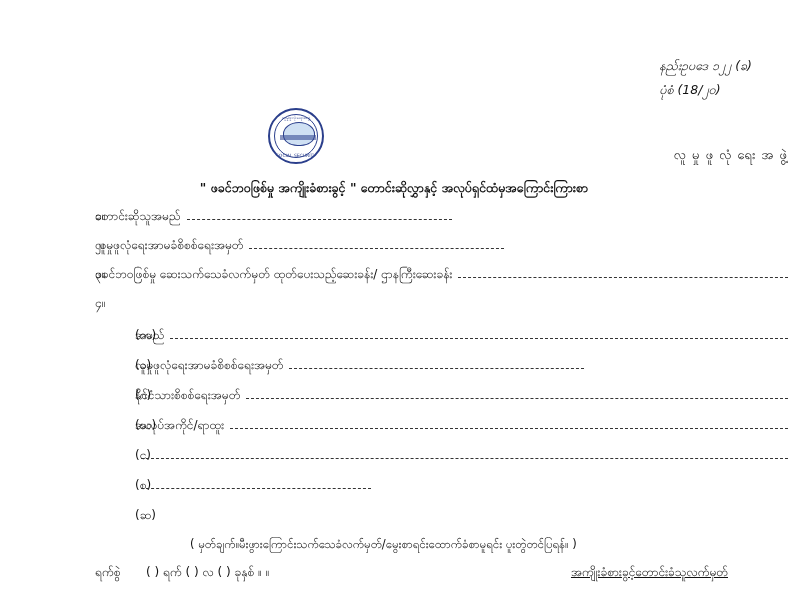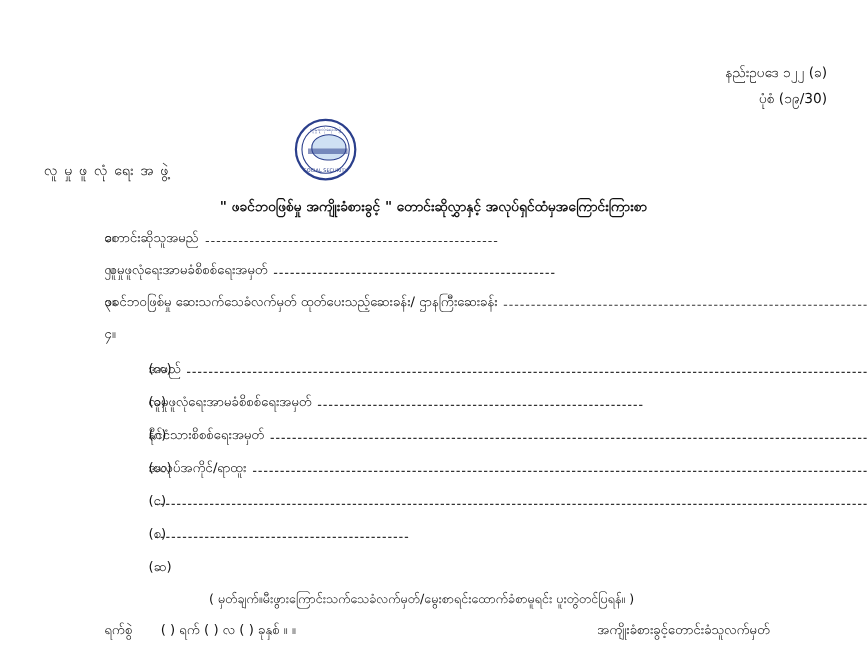--- a/index.html
+++ b/index.html
@@ -19,23 +19,23 @@
     position: relative;
     width: 788px;
     height: 604px;
     box-sizing: border-box;
   }
   
   .top-right {
     position: absolute;
     right: 36px;
     top: 54px;
-    text-align: right;
     font-size: 12.5px;
     line-height: 1.9;
+    font-style: italic;
   }
   .top-right div { white-space: nowrap; }
 
   
   .seal {
     position: absolute;
     left: 268px;
     top: 108px;
     width: 56px;
     height: 56px;
@@ -79,21 +79,21 @@
     left: 0; right: 0; bottom: 4px;
     text-align: center;
     font-size: 4.5px;
     color: #2b3f8c;
   }
 
   .title1 {
     position: absolute;
     left: 0; right: 0;
     top: 146px;
-    text-align: left;
+    text-align: right;
     font-size: 13px;
     letter-spacing: 1px;
     padding-left: 40px;
   }
   .title2 {
     position: absolute;
     left: 0; right: 0;
     top: 180px;
     text-align: center;
     font-size: 12.5px;
@@ -159,33 +159,34 @@
     display: flex;
     font-size: 12px;
     align-items: flex-end;
   }
   .footer .left {
     padding-left: 95px;
     white-space: nowrap;
   }
   .footer .right {
     margin-left: auto;
-    padding-right: 88px;
+    padding-right: 60px;
     white-space: nowrap;
+    text-decoration: underline;
   }
   .blank { display: inline-block; }
 </style>
 </head>
 <body>
 
 <div class="page">
 
   <div class="top-right">
     <div>နည်းဥပဒေ ၁၂၂ (ခ)</div>
-    <div>ပုံစံ (၁၉/30)</div>
+    <div>ပုံစံ (18/၂၀)</div>
   </div>
 
   <div class="seal">
     <div class="ring"></div>
     <div class="txt-top">လူမှုဖူလုံရေးအဖွဲ့</div>
     <div class="inner"></div>
     <div class="bar"></div>
     <div class="txt-bot">SOCIAL SECURITY</div>
   </div>
 

